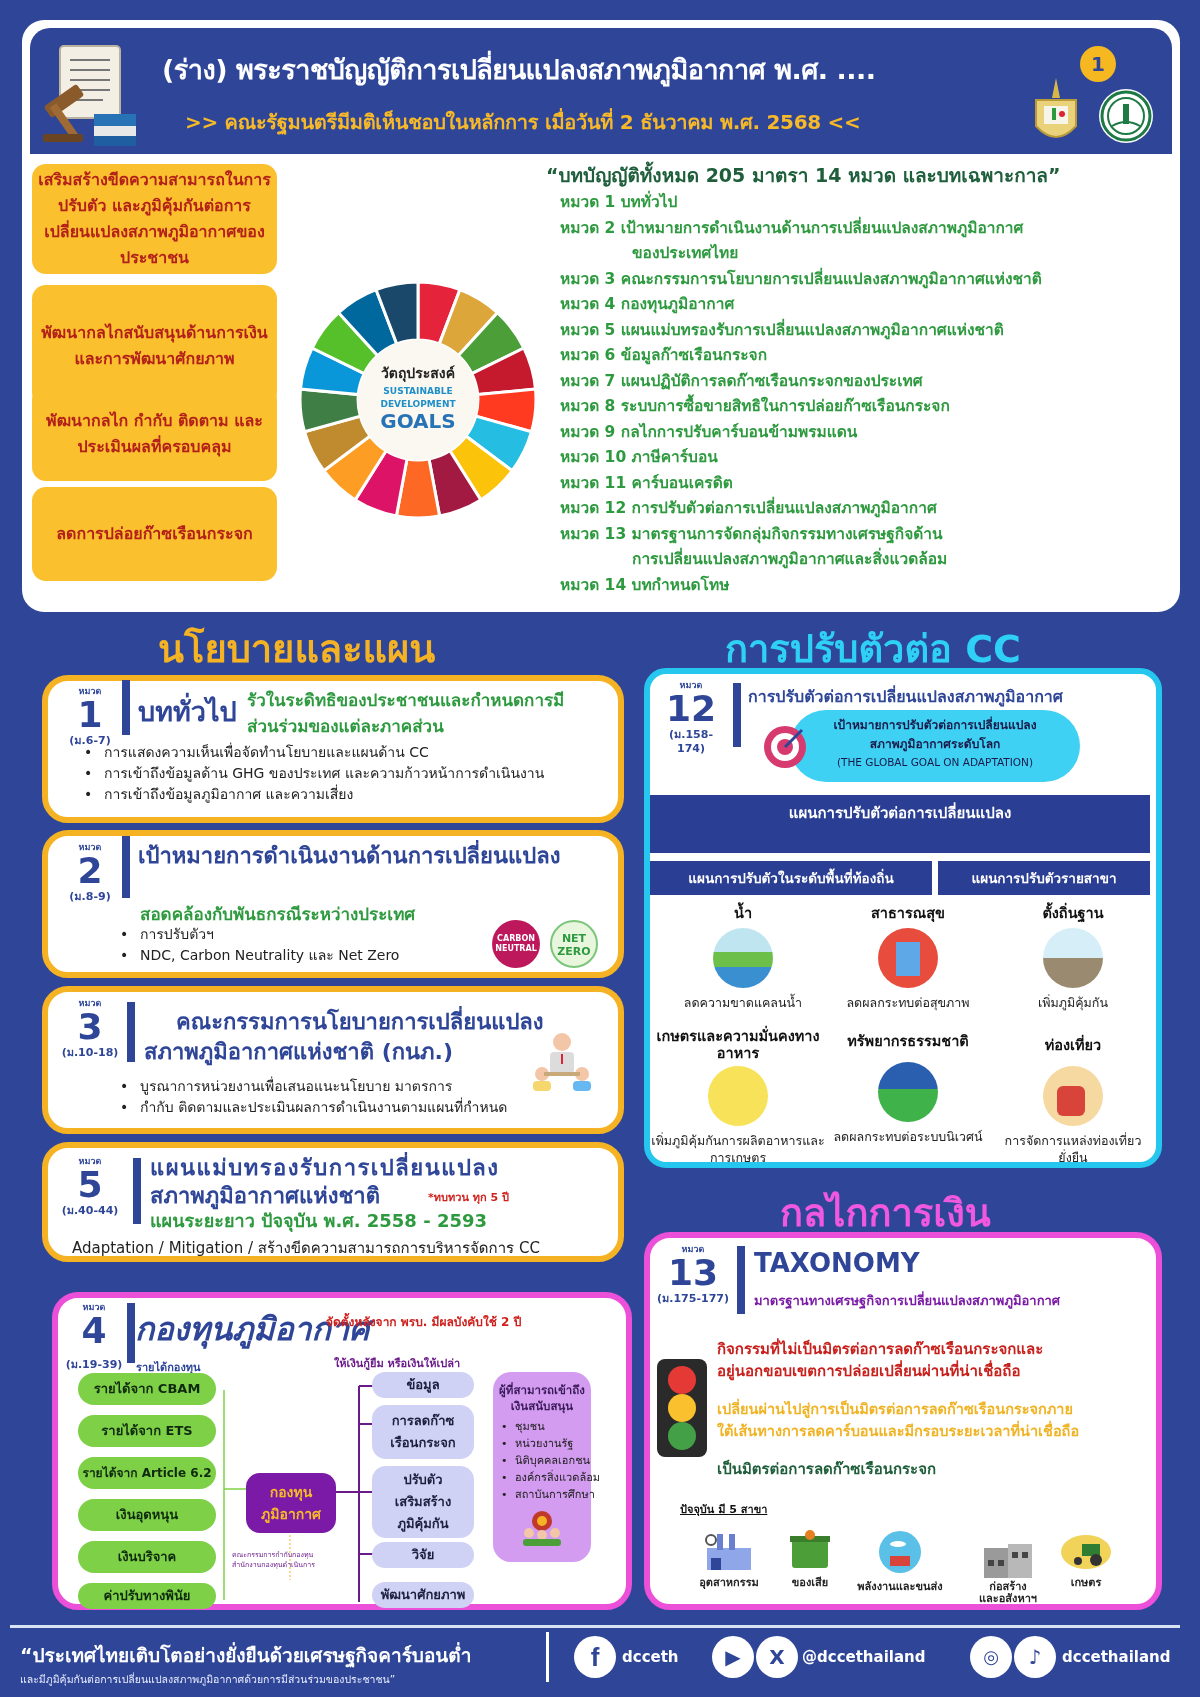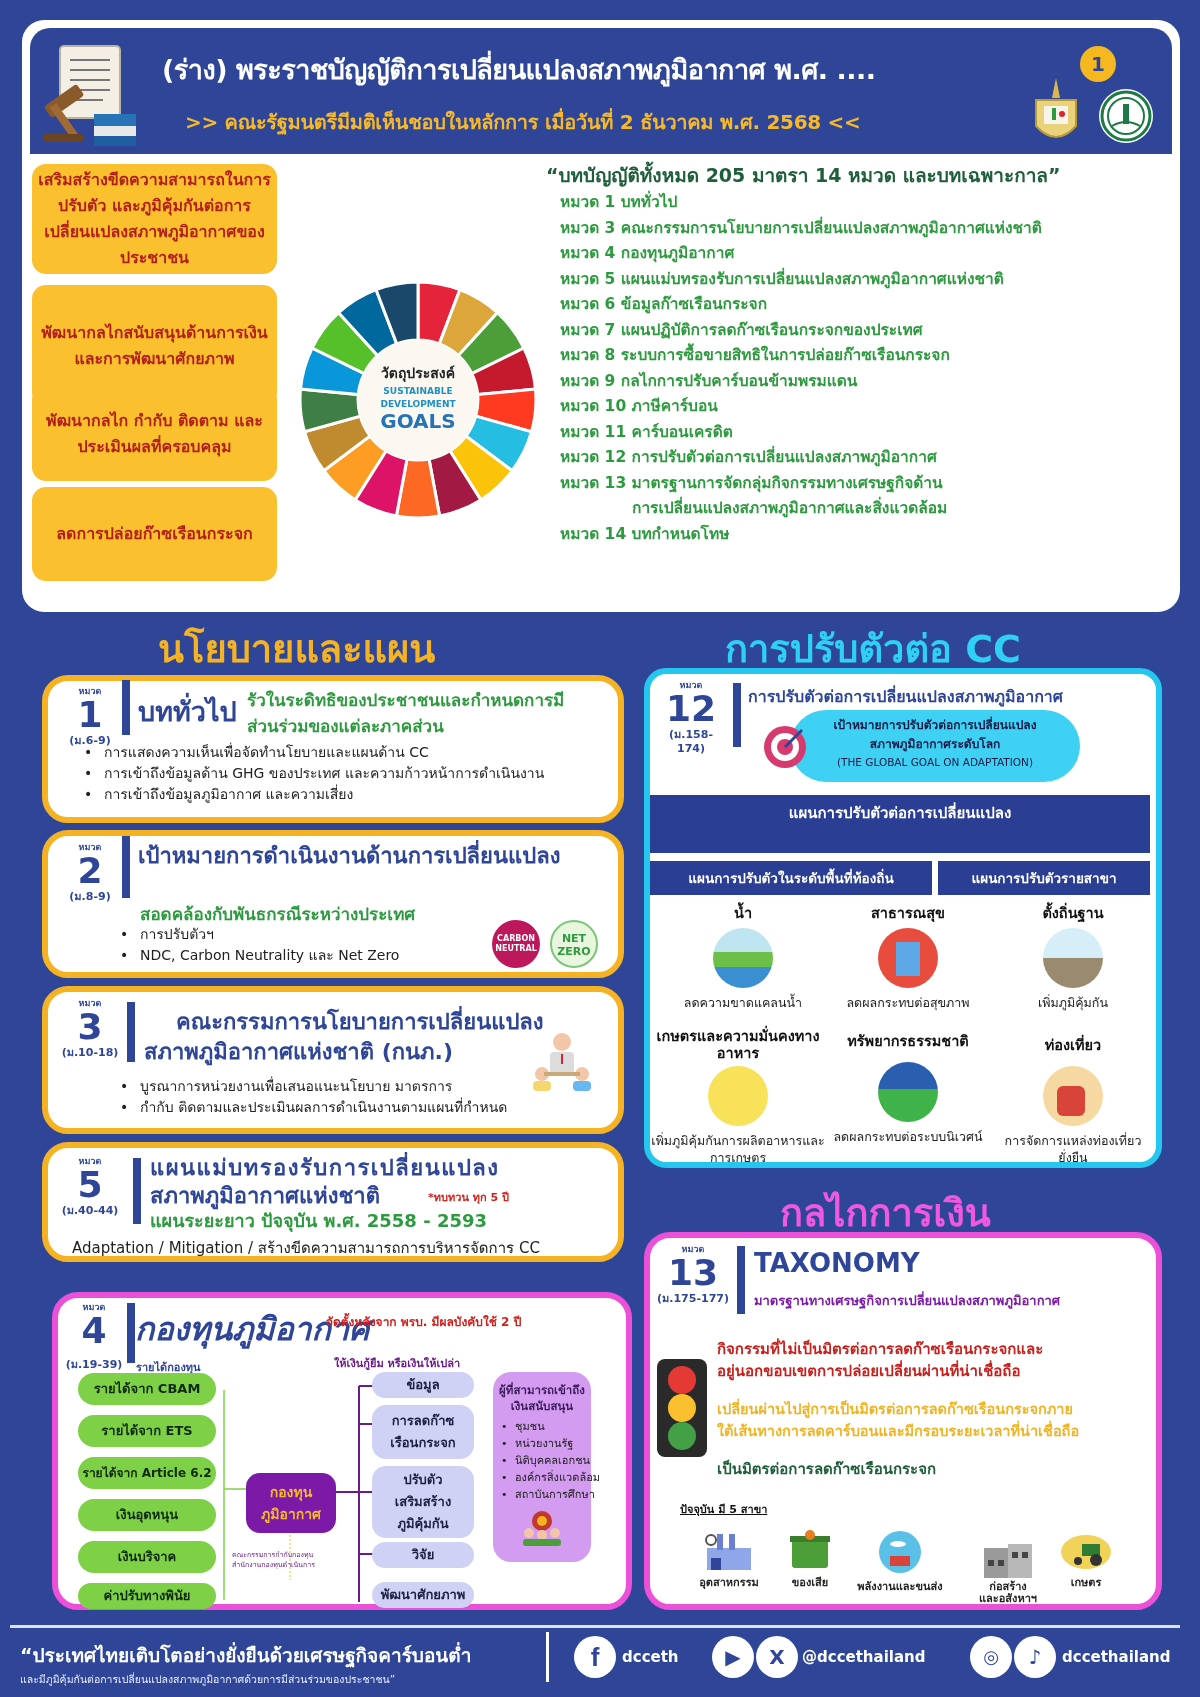--- a/index.html
+++ b/index.html
@@ -149,20 +149,21 @@
   <div class="sdg-center">
     <div class="th">วัตถุประสงค์</div>
     <div class="en1">SUSTAINABLE</div>
     <div class="en1">DEVELOPMENT</div>
     <div class="en2">GOALS</div>
   </div>
 
   <div class="provision-title">“บทบัญญัติทั้งหมด 205 มาตรา 14 หมวด และบทเฉพาะกาล”</div>
   <div class="chapter-list">
     <div class="ch"><span>หมวด 1 บททั่วไป</span></div>
+    <div class="ch"><span>หมวด 2 เป้าหมายการดำเนินงานด้านการเปลี่ยนแปลงสภาพภูมิอากาศ</span><span class="indent">ของประเทศไทย</span></div>
     <div class="ch"><span>หมวด 3 คณะกรรมการนโยบายการเปลี่ยนแปลงสภาพภูมิอากาศแห่งชาติ</span></div>
     <div class="ch"><span>หมวด 4 กองทุนภูมิอากาศ</span></div>
     <div class="ch"><span>หมวด 5 แผนแม่บทรองรับการเปลี่ยนแปลงสภาพภูมิอากาศแห่งชาติ</span></div>
     <div class="ch"><span>หมวด 6 ข้อมูลก๊าซเรือนกระจก</span></div>
     <div class="ch"><span>หมวด 7 แผนปฏิบัติการลดก๊าซเรือนกระจกของประเทศ</span></div>
     <div class="ch"><span>หมวด 8 ระบบการซื้อขายสิทธิในการปล่อยก๊าซเรือนกระจก</span></div>
     <div class="ch"><span>หมวด 9 กลไกการปรับคาร์บอนข้ามพรมแดน</span></div>
     <div class="ch"><span>หมวด 10 ภาษีคาร์บอน</span></div>
     <div class="ch"><span>หมวด 11 คาร์บอนเครดิต</span></div>
     <div class="ch"><span>หมวด 12 การปรับตัวต่อการเปลี่ยนแปลงสภาพภูมิอากาศ</span></div>
@@ -171,21 +172,21 @@
   </div>
 
   <div class="sec-head" style="left:158px;top:618px;color:#f5b324;">นโยบายและแผน</div>
   <div class="sec-head" style="left:725px;top:618px;color:#2ed0f5;">การปรับตัวต่อ CC</div>
   <div class="sec-head" style="left:780px;top:1182px;color:#f058e0;">กลไกการเงิน</div>
 
   <div class="card gold" style="left:42px;top:675px;width:582px;height:148px;"></div>
   <div class="ch-num" style="left:60px;top:686px;width:60px;">
     <span class="lbl">หมวด</span>
       <span class="n">1</span>
-      <span class="sec">(ม.6-9)</span>
+      <span class="sec">(ม.6-7)</span>
   </div>
   <div class="vbar" style="left:122px;top:680px;height:55px;"></div>
   <div class="card-title" style="left:138px;top:690px;font-size:27px;">บททั่วไป</div>
   <div class="card-title green-txt" style="left:247px;top:686px;font-size:17px;color:#2e9a3f;">รัวในระดิทธิของประชาชนและกำหนดการมี</div>
   <div class="card-title green-txt" style="left:247px;top:712px;font-size:17px;color:#2e9a3f;">ส่วนร่วมของแต่ละภาคส่วน</div>
   <ul class="bullets" style="left:82px;top:742px;">
     <li>การแสดงความเห็นเพื่อจัดทำนโยบายและแผนด้าน CC</li>
     <li>การเข้าถึงข้อมูลด้าน GHG ของประเทศ และความก้าวหน้าการดำเนินงาน</li>
     <li>การเข้าถึงข้อมูลภูมิอากาศ และความเสี่ยง</li>
   </ul>

